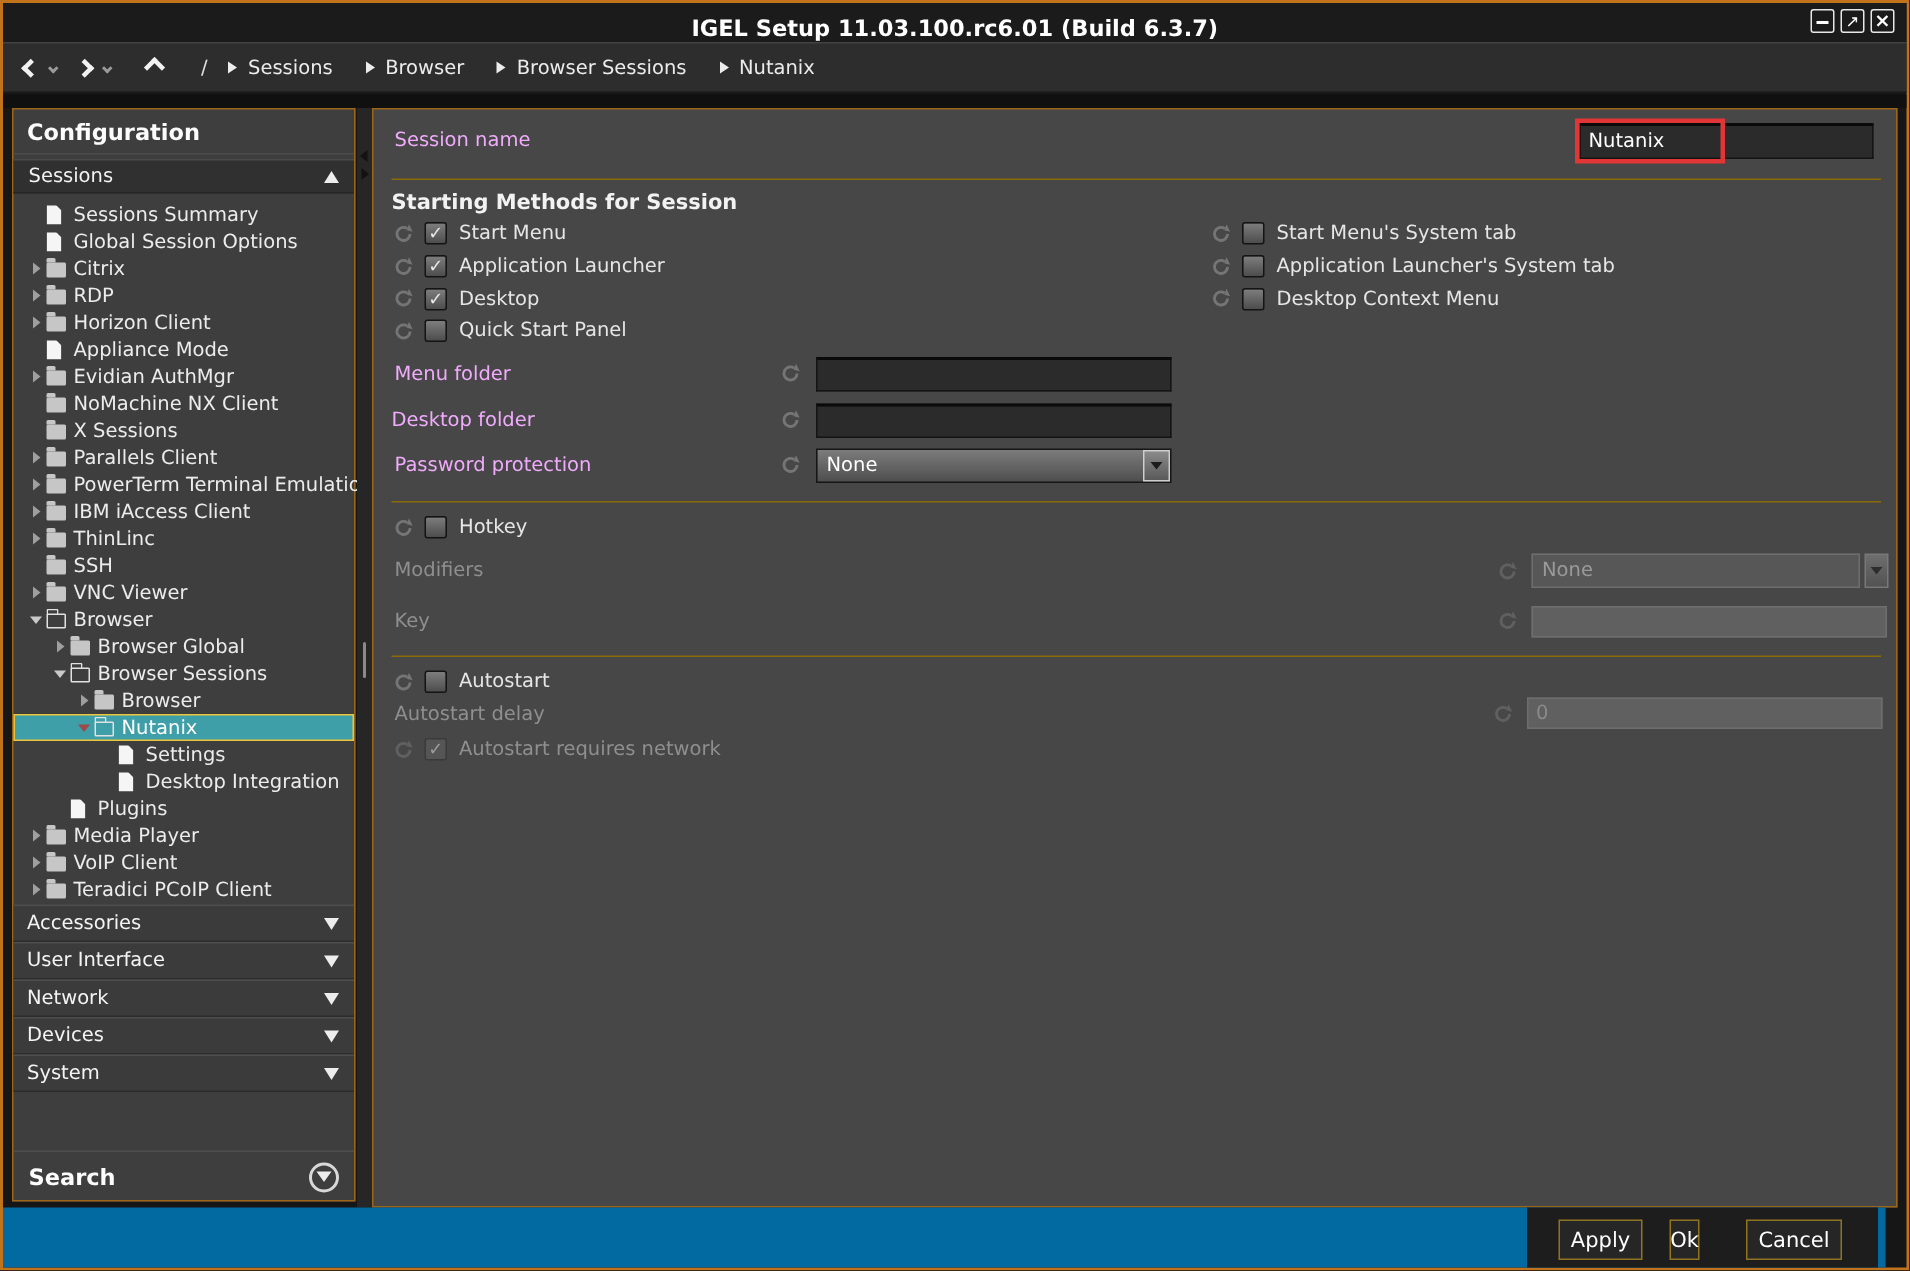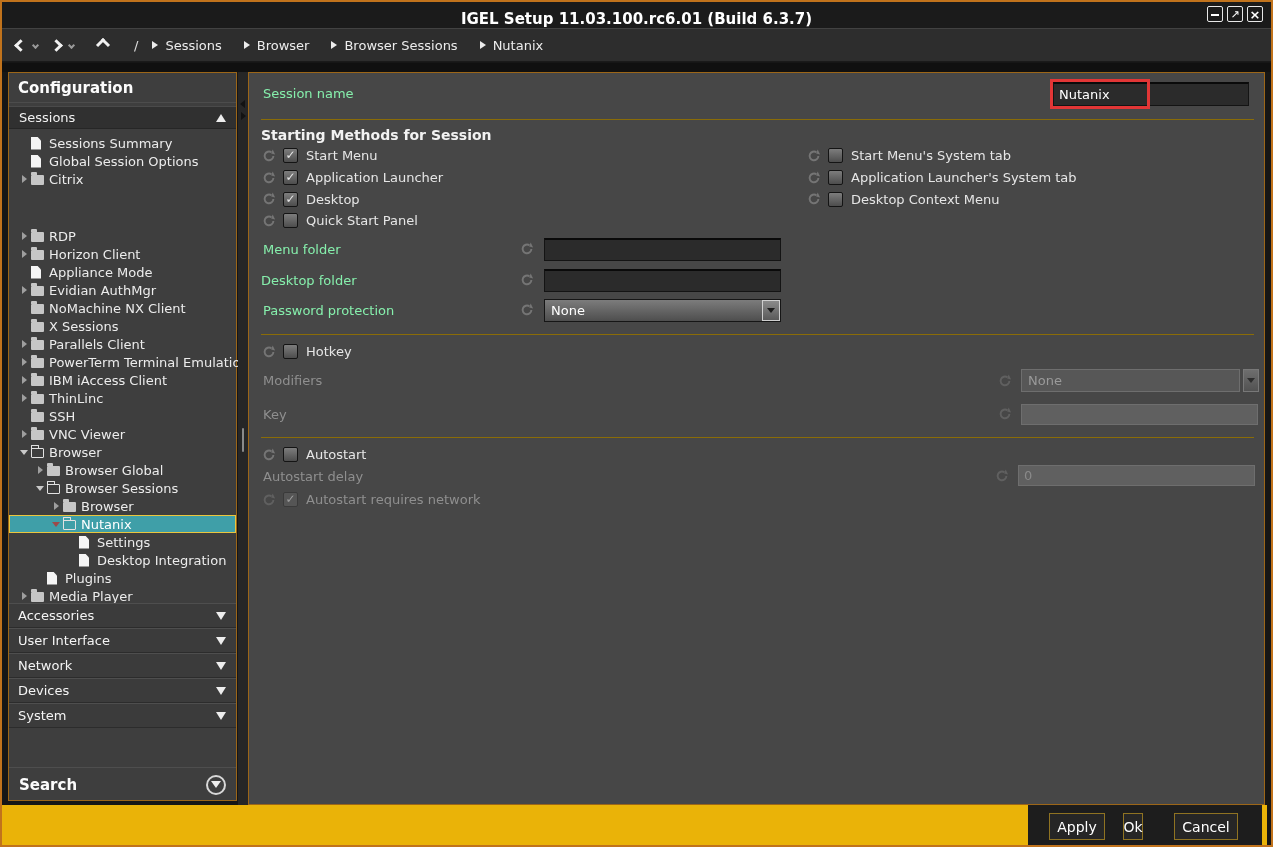--- a/index.html
+++ b/index.html
@@ -55,21 +55,21 @@
   .search-circle .tri-down { border-top-width:7px; border-left-width:5px; border-right-width:5px; }
 
   
   .gutter { position:absolute; left:238px; top:72px; width:10px; height:733px; background:#262626; }
   .gutter .arrL { position:absolute; top:28px; left:2px; width:0; height:0; border-right:5px solid #121212; border-top:4px solid transparent; border-bottom:4px solid transparent; }
   .gutter .arrR { position:absolute; top:40px; left:3px; width:0; height:0; border-left:5px solid #121212; border-top:4px solid transparent; border-bottom:4px solid transparent; }
   .gutter .thumb { position:absolute; left:4px; top:356px; width:2px; height:24px; background:#8a8a8a; border-radius:1px; }
 
   
   .main { position:absolute; left:248px; top:72px; width:1017px; height:733px; background:#474747; border:1px solid #9c6618; }
-  .lbl { position:absolute; color:#86efac; }
+  .lbl { position:absolute; color:#f0abfc; }
   .lbl.dis { color:#8f8f8f; }
   .sep { position:absolute; left:12px; width:993px; height:1px; background:#8a6c07; }
   .sm-title { position:absolute; left:12px; top:54px; font-weight:bold; font-size:14px; color:#f2f2f2; }
   .check-col { position:absolute; display:flex; flex-direction:column; }
   .check-row { height:21.7px; display:flex; align-items:center; }
   .reset { width:16px; height:16px; display:flex; align-items:center; justify-content:center; margin-right:6px; }
   .cb { width:15px; height:15px; border:1px solid #141414; border-radius:2px; background:linear-gradient(#7d7d7d,#4d4d4d); display:flex; align-items:center; justify-content:center; margin-right:8px; }
   .cb .mark { display:none; color:#e8e8e8; font-size:12px; line-height:1; margin-top:-1px; }
   .cb.checked .mark { display:block; }
   .cb.dis { background:#555; border-color:#3a3a3a; }
@@ -82,21 +82,21 @@
   .combo .val { flex:1; padding-left:6px; }
   .combo .arrow-seg { width:18px; align-self:stretch; border:1px solid #cfcfcf; background:linear-gradient(#8a8a8a,#5a5a5a); display:flex; align-items:center; justify-content:center; }
   .combo .arrow-seg::after { content:""; border-top:5px solid #1c1c1c; border-left:4px solid transparent; border-right:4px solid transparent; }
   .combo.dis { background:#575757; border-color:#6e6e6e; }
   .combo.dis .val { color:#9a9a9a; }
   .combo-btn { position:absolute; width:16px; height:23px; background:linear-gradient(#6e6e6e,#525252); border:1px solid #787878; display:flex; align-items:center; justify-content:center; }
   .combo-btn::after { content:""; border-top:5px solid #2d2d2d; border-left:4px solid transparent; border-right:4px solid transparent; }
   .red-box { position:absolute; left:801px; top:6px; width:100px; height:30px; border:3px solid #e23636; pointer-events:none; }
 
   
-  .footer { position:absolute; left:2px; right:6px; top:805px; height:40px; background:#eab308; }
+  .footer { position:absolute; left:2px; right:16px; top:805px; height:40px; background:#0369a1; }
   .footer-dark { position:absolute; right:5px; top:0; width:234px; height:40px; background:#1d1d1d; }
   .btn { position:absolute; top:8px; height:27px; background:#262626; border:1px solid #8f7322; color:#fff; font-size:14px; display:flex; align-items:center; justify-content:center; cursor:default; }
 </style>
 </head>
 <body>
 
 <div class="window">
 
   <div class="titlebar">
     <span class="title-text">IGEL Setup 11.03.100.rc6.01 (Build 6.3.7)</span>
@@ -169,21 +169,21 @@
   <div class="tree-row" style="padding-left: 8px;">
     <span class="tri-slot">
             <i class="r"></i>
           </span>
     <span class="ticon">
             <i class="folder"></i>
           </span>
     <span class="tlabel">Citrix</span>
   </div>
 
-  <div class="tree-row" style="padding-left: 8px; margin-top: 39px;">
+  <div class="tree-row" style="padding-left: 8px;">
     <span class="tri-slot">
             <i class="r"></i>
           </span>
     <span class="ticon">
             <i class="folder"></i>
           </span>
     <span class="tlabel">RDP</span>
   </div>
 
   <div class="tree-row" style="padding-left: 8px;">

